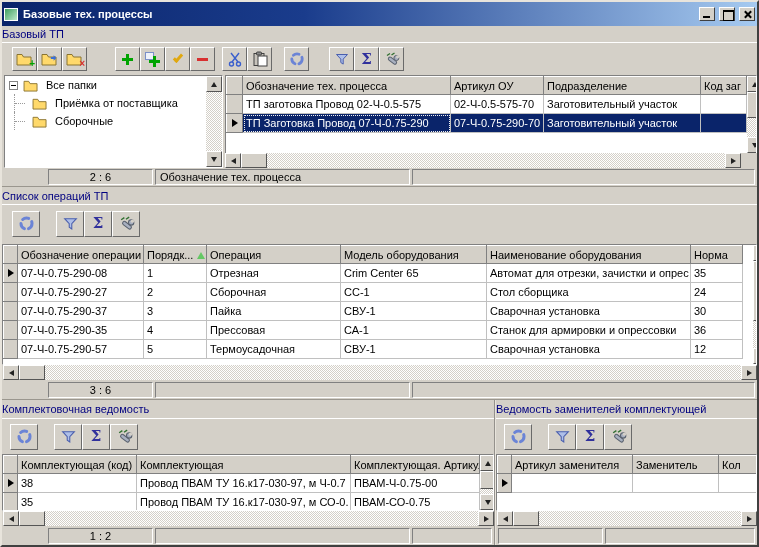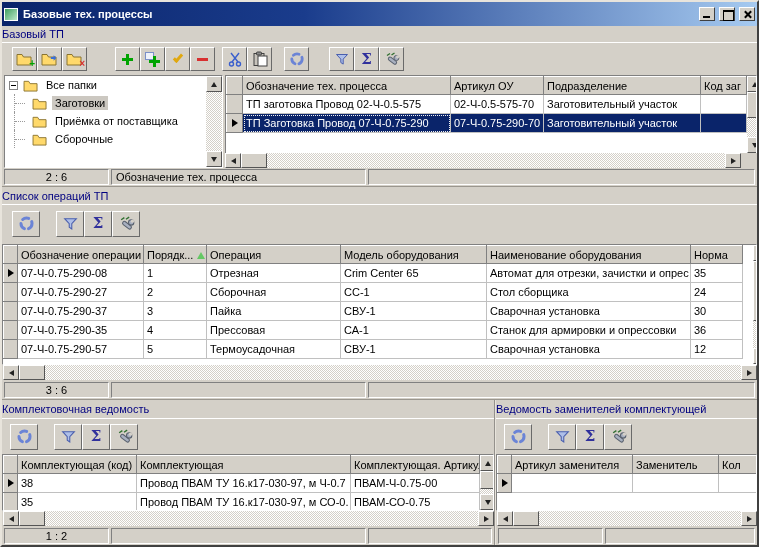--- a/index.html
+++ b/index.html
@@ -73,21 +73,21 @@
   table.grid td { background:#fff; border-right:1px solid #c0c0c0; border-bottom:1px solid #c0c0c0; }
   table.grid td.selcell { background:#d4d0c8; border-top:1px solid #fff; border-left:1px solid #fff; border-right:1px solid #808080; border-bottom:1px solid #808080; text-align:center; padding:0; }
   tr.sel td { background:#0a246a; color:#fff; }
   tr.sel td.selcell { background:#d4d0c8; color:#000; }
   td.focuscell { outline:1px dotted #f0f0f0; outline-offset:-2px; }
   td.num { text-align:right; }
 
   
   .statusrow { display:flex; gap:2px; padding:1px 2px; flex:none; height:18px; }
   .stseg { background:#d4d0c8; border-top:1px solid #808080; border-left:1px solid #808080; border-right:1px solid #fff; border-bottom:1px solid #fff; line-height:14px; padding:0 4px; white-space:nowrap; overflow:hidden; }
-  .stc { text-align:center; }
+  .stc { text-align:center;margin-left:44px; }
 
   
   .topsplit { height:93px; display:flex; flex:none; }
   .treebox { width:219px; flex:none; margin-left:2px; background:#fff; border-top:1px solid #808080; border-left:1px solid #808080; border-right:1px solid #fff; border-bottom:1px solid #fff; display:flex; overflow:hidden; }
   .treebody { flex:1; position:relative; overflow:hidden; }
   .trow { height:18px; display:flex; align-items:center; white-space:nowrap; }
   .texp { width:9px; height:9px; border:1px solid #848484; background:#fff; position:relative; margin:0 3px 0 4px; flex:none; }
   .texp::after { content:""; position:absolute; left:1px; top:3px; width:5px; height:1px; background:#000; }
   .tline { width:16px; height:18px; flex:none; border-left:1px dotted #9a9a9a; position:relative; margin-left:9px; }
   .tline::after { content:""; position:absolute; top:9px; left:0; width:10px; border-top:1px dotted #9a9a9a; }
@@ -200,27 +200,20 @@
 
   <div class="topsplit">
     <div class="treebox">
       <div class="treebody">
         <div class="trow">
           <span class="texp"></span>
           <svg class="tfold" width="16" height="13" viewBox="0 0 17 14">
               <path d="M1 4 L1 13 L15 13 L15 5 L7.5 5 L6 2.5 L1 2.5 Z" fill="#ffd96b" stroke="#8a7430"></path>
             </svg>
           <span class="tlabel">Все папки</span>
-        </div>
-        <div class="trow">
-          <span class="tline"></span>
-          <svg class="tfold" width="16" height="13" viewBox="0 0 17 14">
-              <path d="M1 4 L1 13 L15 13 L15 5 L7.5 5 L6 2.5 L1 2.5 Z" fill="#ffd96b" stroke="#8a7430"></path>
-            </svg>
-          <span class="tlabel tsel">Заготовки</span>
         </div>
         <div class="trow">
           <span class="tline"></span>
           <svg class="tfold" width="16" height="13" viewBox="0 0 17 14">
               <path d="M1 4 L1 13 L15 13 L15 5 L7.5 5 L6 2.5 L1 2.5 Z" fill="#ffd96b" stroke="#8a7430"></path>
             </svg>
           <span class="tlabel">Приёмка от поставщика</span>
         </div>
         <div class="trow">
           <span class="tline"></span>

